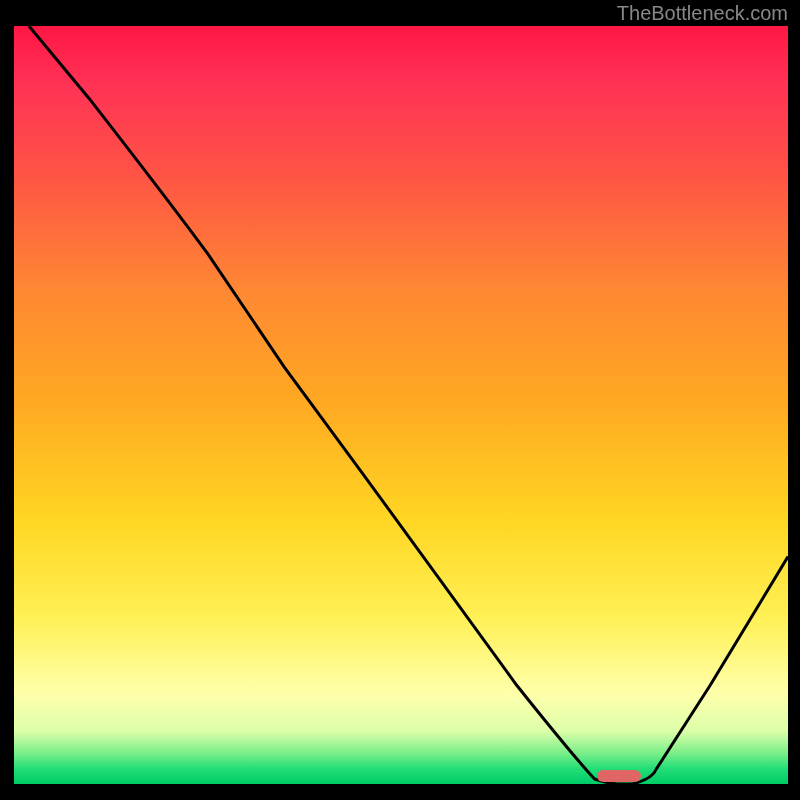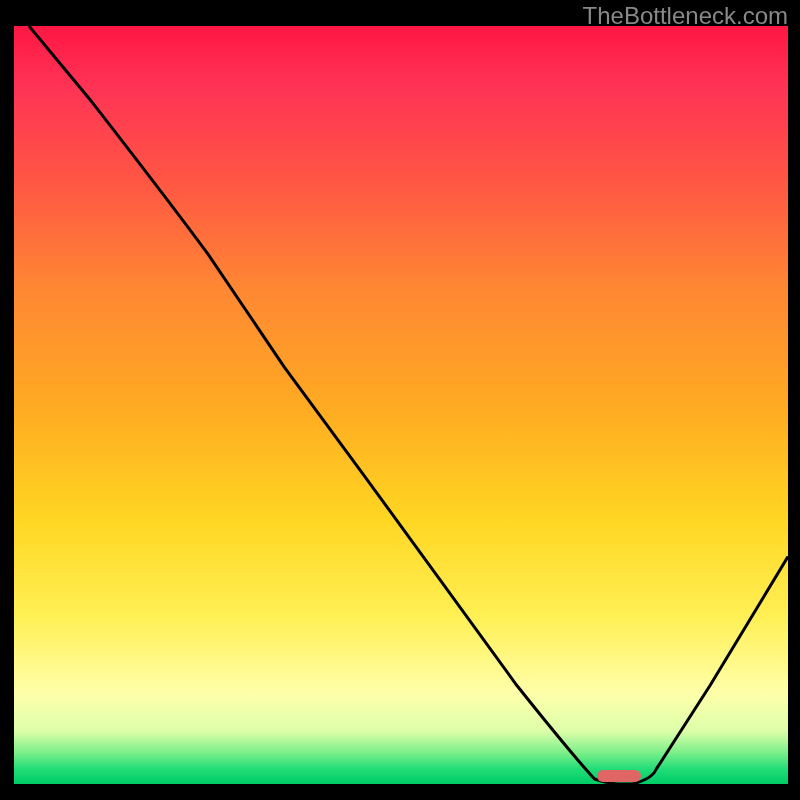--- a/index.html
+++ b/index.html
@@ -8,21 +8,21 @@
     height: 800px;
     background: #000;
     position: relative;
     font-family: Arial, sans-serif;
   }
   .watermark {
     position: absolute;
     top: 2px;
     right: 12px;
     color: #888;
-    font-size: 24px;
+    font-size: 20px;
     font-weight: normal;
     z-index: 10;
   }
   .plot-area {
     position: absolute;
     left: 12px;
     top: 26px;
     width: 776px;
     height: 760px;
     background: linear-gradient(to bottom,

